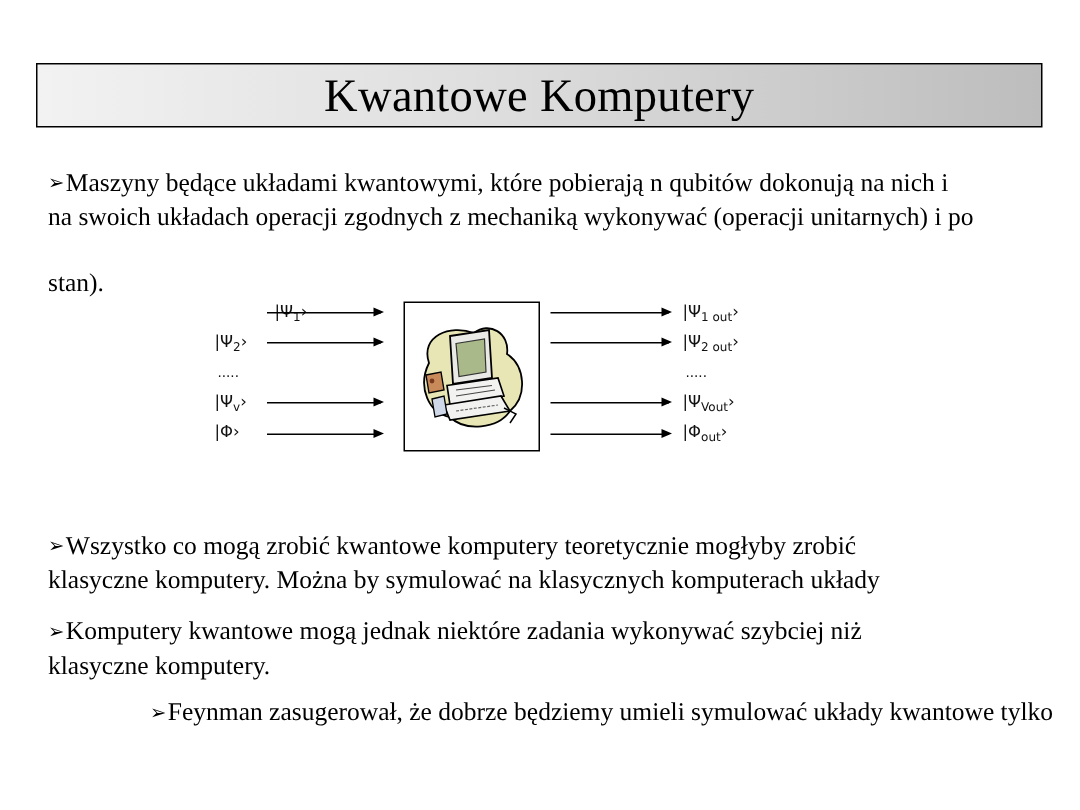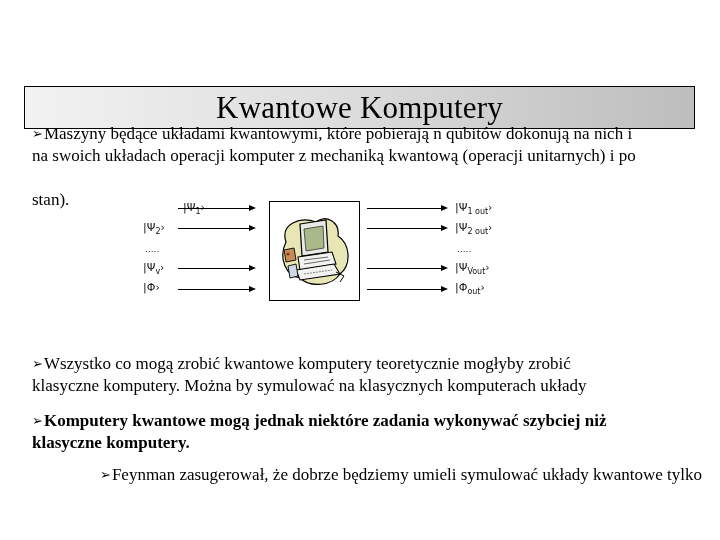--- a/index.html
+++ b/index.html
@@ -4,21 +4,21 @@
 <style>
   html, body { margin: 0; padding: 0; }
   body {
     width: 720px; height: 540px; background: #ffffff; position: relative; overflow: hidden;
     font-family: "Liberation Serif", "DejaVu Serif", serif; color: #000;
   }
   .title-box {
     position: absolute; left: 24px; top: 42px; width: 671px; height: 43px;
     border: 1.5px solid #000; box-sizing: border-box;
     background: linear-gradient(90deg, #f2f2f2 0%, #dedede 45%, #bdbdbd 100%);
-    display: flex; align-items: center; justify-content: center; margin-top: 44px;
+    display: flex; align-items: center; justify-content: center;
   }
   .title-box h1 {
     margin: 0; font-weight: normal; font-size: 31px; letter-spacing: 0.2px;
     font-family: "Liberation Serif", serif;
   }
   .para {
     position: absolute; left: 32px; width: 670px; font-size: 17px; line-height: 22px;
     font-family: "Liberation Serif", serif;
   }
   .bullet {
@@ -43,23 +43,23 @@
     border: 1.5px solid #000; box-sizing: border-box; background: #fff;
   }
 </style>
 </head>
 <body>
 
 <div class="title-box">
   <h1>Kwantowe Komputery</h1>
 </div>
 
-<div class="para" style="top:111px;margin-top:12px;">
+<div class="para" style="top:111px;">
   <span class="bullet">➢</span><span>Maszyny będące układami kwantowymi, które pobierają n qubitów dokonują na nich i</span><br>
-  <span>na swoich układach operacji komputer z mechaniką kwantową (operacji unitarnych)  i po</span><br>
+  <span>na swoich układach operacji zgodnych z mechaniką wykonywać (operacji unitarnych)  i po</span><br>
   <br>
   <span>stan).</span>
 </div>
 
 <div class="diagram">
 
   <div class="ket" style="left:143px; top:202px;margin-left:40px;"><span>|Ψ</span><sub>1</sub><span>›</span></div>
   <div class="ket" style="left:143px; top:222px;"><span>|Ψ</span><sub>2</sub><span>›</span></div>
   <div class="ket" style="left:145px; top:243px; font-size:9px;"><span>.....</span></div>
   <div class="ket" style="left:143px; top:262px;"><span>|Ψ</span><sub>v</sub><span>›</span></div>
@@ -97,20 +97,20 @@
   <div class="ket" style="left:457px; top:243px; font-size:9px;"><span>.....</span></div>
   <div class="ket" style="left:455px; top:262px;"><span>|Ψ</span><sub>Vout</sub><span>›</span></div>
   <div class="ket" style="left:455px; top:282px;"><span>|Φ</span><sub>out</sub><span>›</span></div>
 </div>
 
 <div class="para" style="top:353px;">
   <span class="bullet">➢</span><span>Wszystko co mogą zrobić kwantowe komputery teoretycznie mogłyby zrobić</span><br>
   <span>klasyczne komputery. Można by symulować na klasycznych komputerach układy</span><br>
 </div>
 
-<div class="para" style="top:410px;font-weight:bold;">
+<div class="para" style="top:410px;">
   <span class="bullet">➢</span><span>Komputery kwantowe mogą jednak niektóre zadania wykonywać szybciej niż</span><br>
   <span>klasyczne komputery.</span>
 </div>
 
 <div class="para" style="top:464px;text-align:right;">
   <span class="bullet">➢</span><span>Feynman zasugerował, że dobrze będziemy umieli symulować układy kwantowe tylko</span><br>
 </div>
 
 </body></html>

